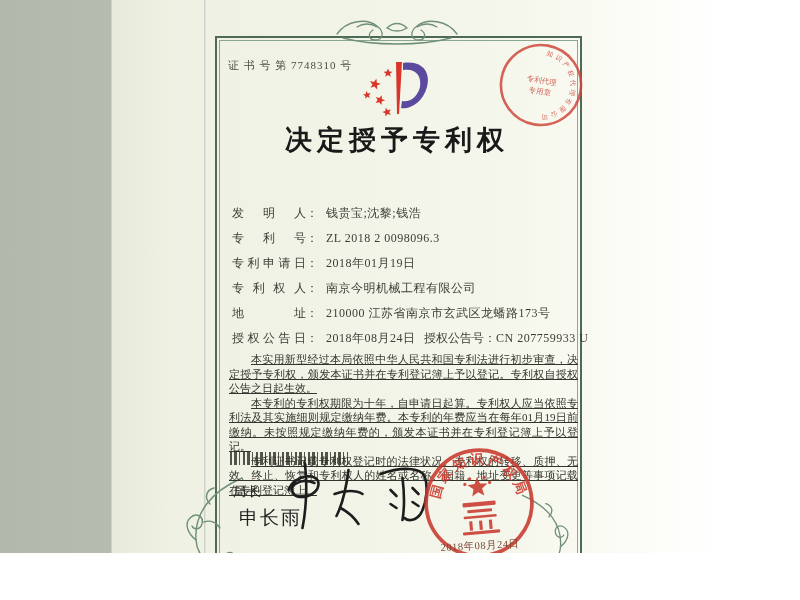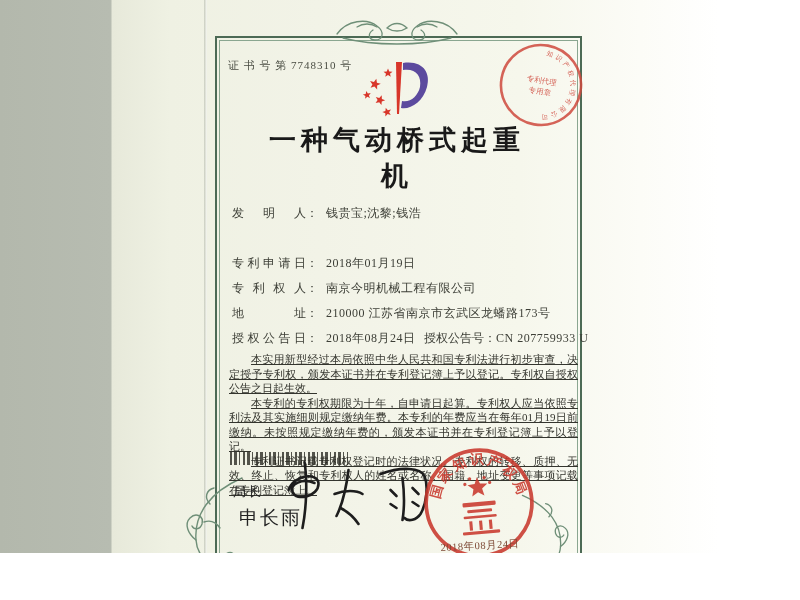--- a/index.html
+++ b/index.html
@@ -100,24 +100,27 @@
       <path id="agRing" d="M44,14 A30,30 0 1 1 43.9,14"></path>
     </defs>
     <circle cx="44" cy="44" r="40" fill="none" stroke="#cf4a3e" stroke-width="2.6"></circle>
     <text font-size="6.5" letter-spacing="2.6" fill="#cf4a3e">
       <textPath href="#agRing">知识产权代理有限公司</textPath>
     </text>
     <text x="44" y="42" text-anchor="middle" font-size="7.5" fill="#cf4a3e">专利代理</text>
     <text x="44" y="53" text-anchor="middle" font-size="7.5" fill="#cf4a3e">专用章</text>
   </svg>
 
-  <div class="title">一种气动桥式起重机</div>
+  <div class="title">决定授予专利权</div>
 
   <div class="row" style="top:205px">
     <span class="lbl">发明人</span><span class="colon">：</span><span class="val">钱贵宝;沈黎;钱浩</span>
+  </div>
+  <div class="row" style="top:230px">
+    <span class="lbl">专利号</span><span class="colon">：</span><span class="val">ZL 2018 2 0098096.3</span>
   </div>
   <div class="row" style="top:255px">
     <span class="lbl">专利申请日</span><span class="colon">：</span><span class="val">2018年01月19日</span>
   </div>
   <div class="row" style="top:280px">
     <span class="lbl">专利权人</span><span class="colon">：</span><span class="val">南京今明机械工程有限公司</span>
   </div>
   <div class="row" style="top:305px">
     <span class="lbl">地址</span><span class="colon">：</span><span class="val">210000 江苏省南京市玄武区龙蟠路173号</span>
   </div>

